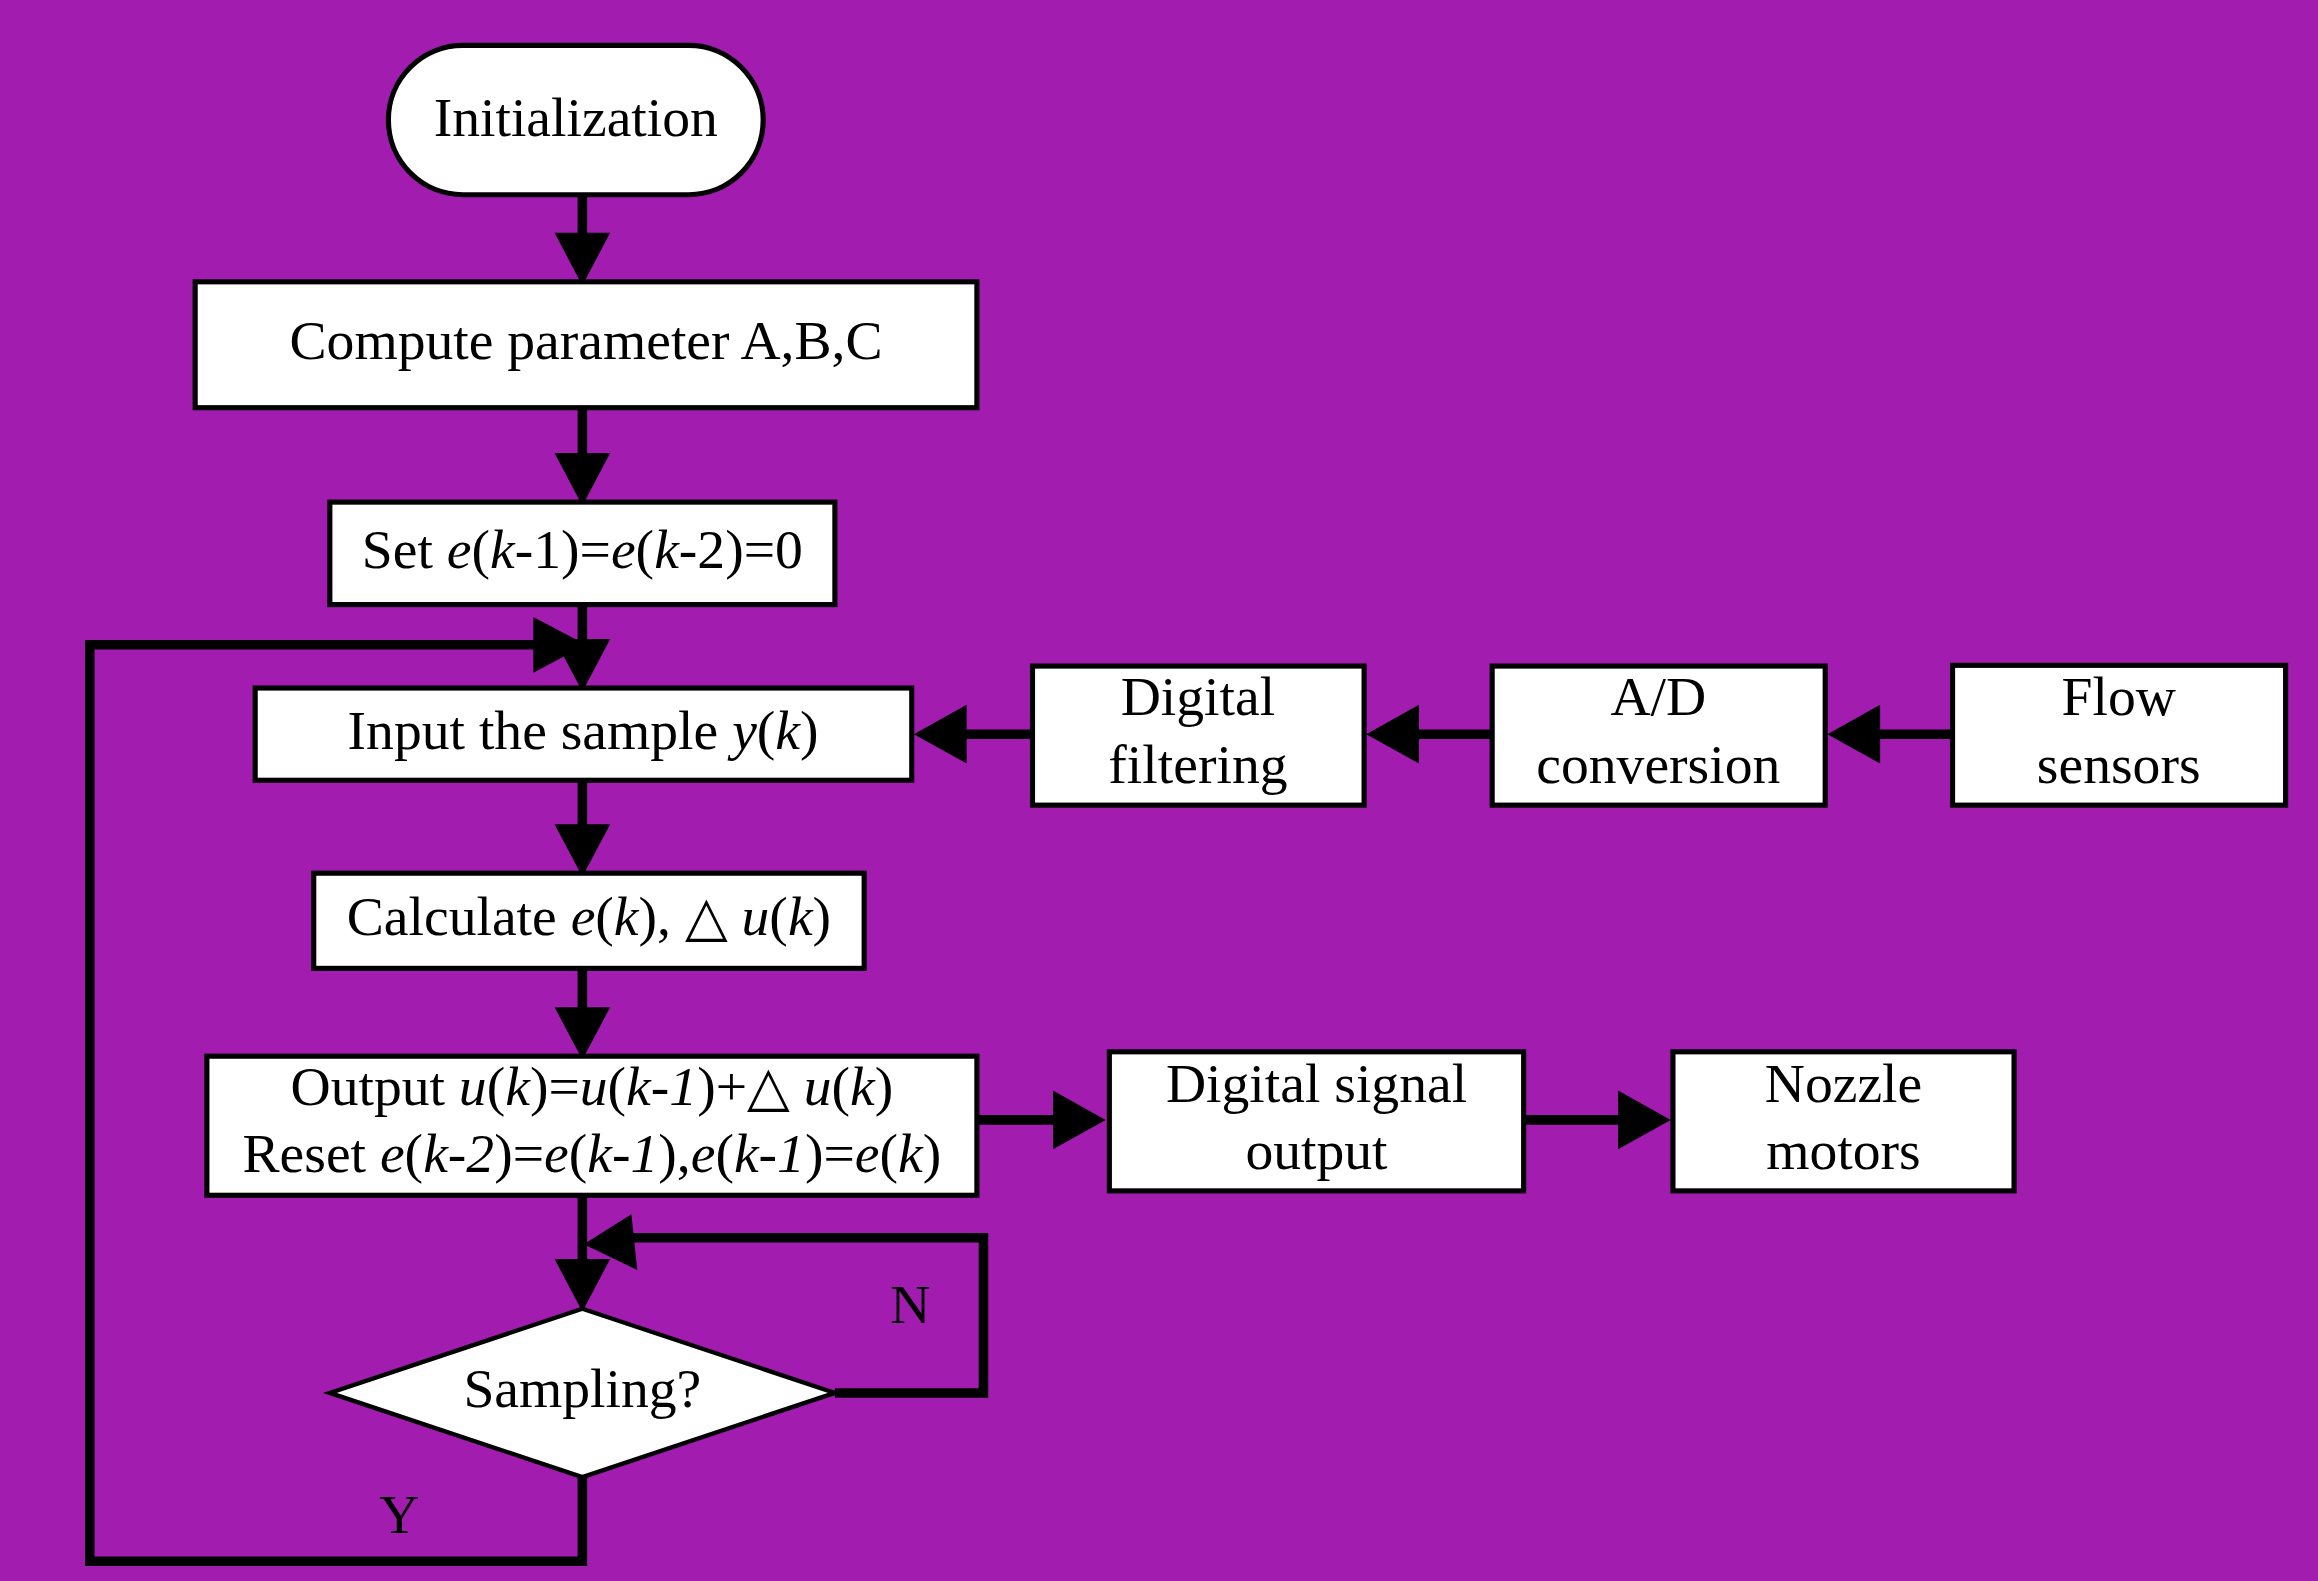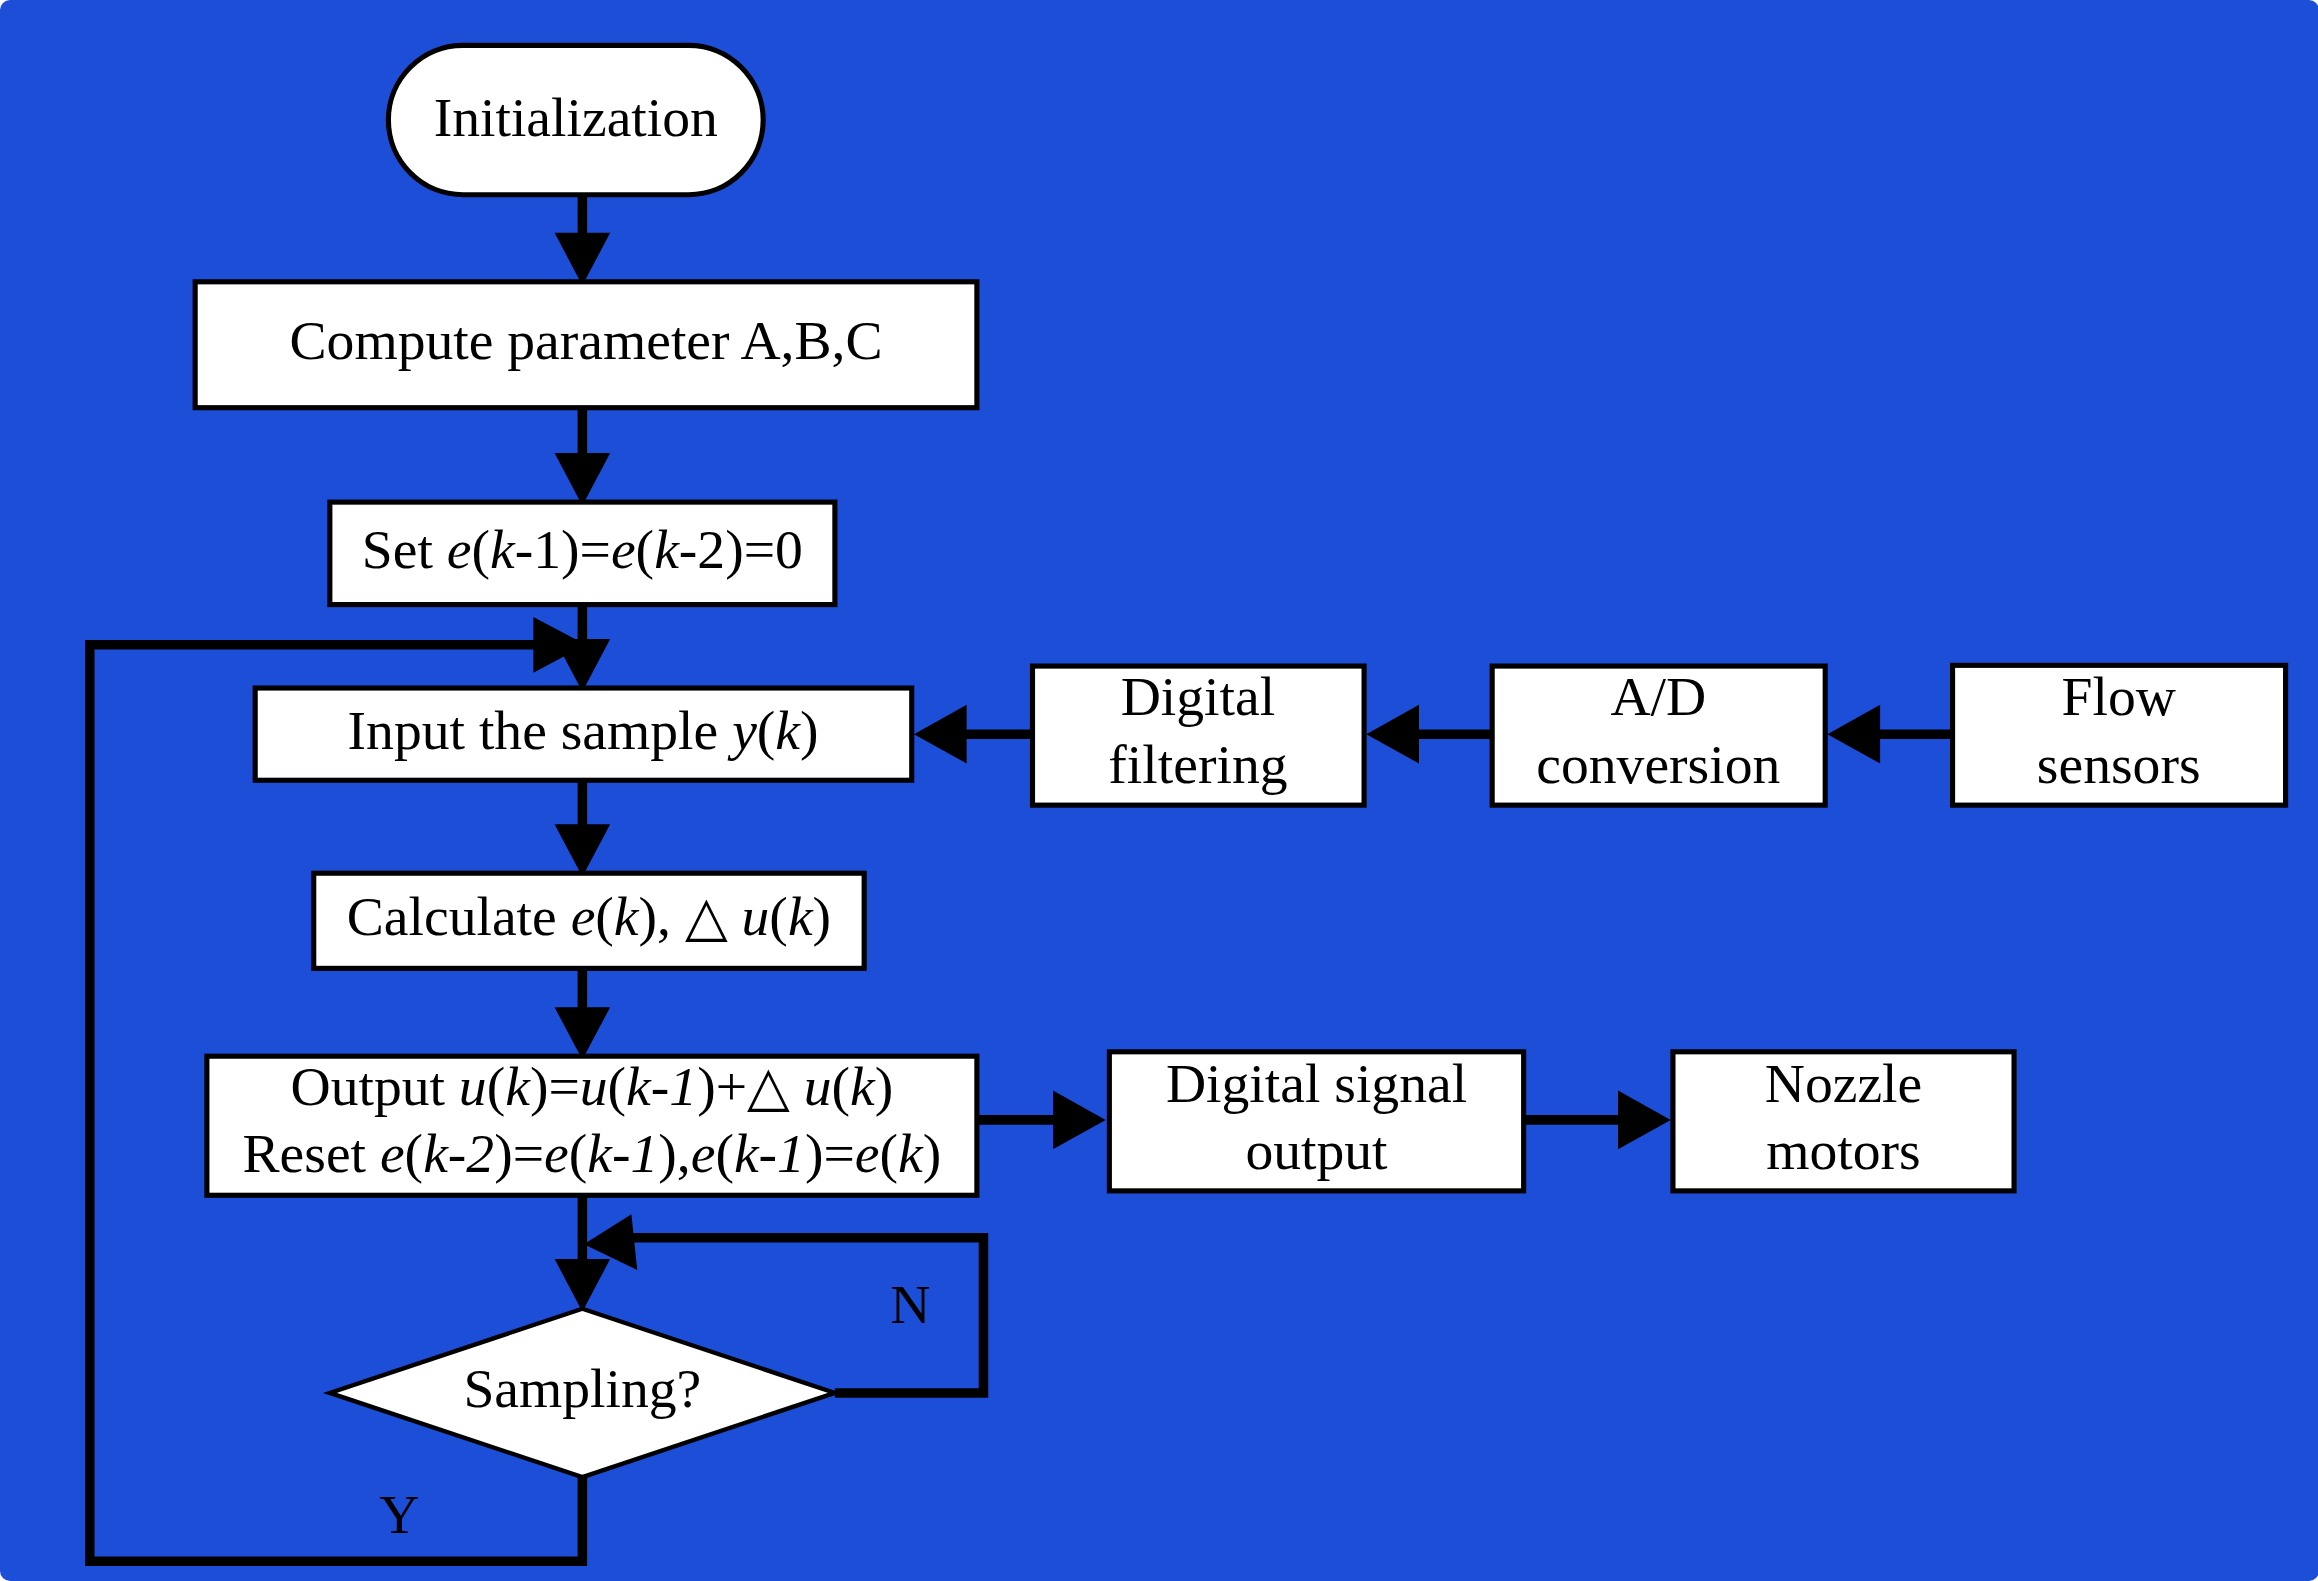--- a/index.html
+++ b/index.html
@@ -10,22 +10,21 @@
   body {
     width: 2319px;
     height: 1581px;
     font-family: "Liberation Serif", "DejaVu Serif", serif;
     overflow: hidden;
   }
   #flowchart-root {
     position: relative;
     width: 2319px;
     height: 1581px;
-    background: #1d4ed8;
-    border-radius: 10px;
+    background: #a21caf;
   }
   svg.diagram {
     display: block;
     width: 2319px;
     height: 1581px;
   }
   .node-shape {
     fill: #ffffff;
     stroke: #000000;
     stroke-width: 7;

